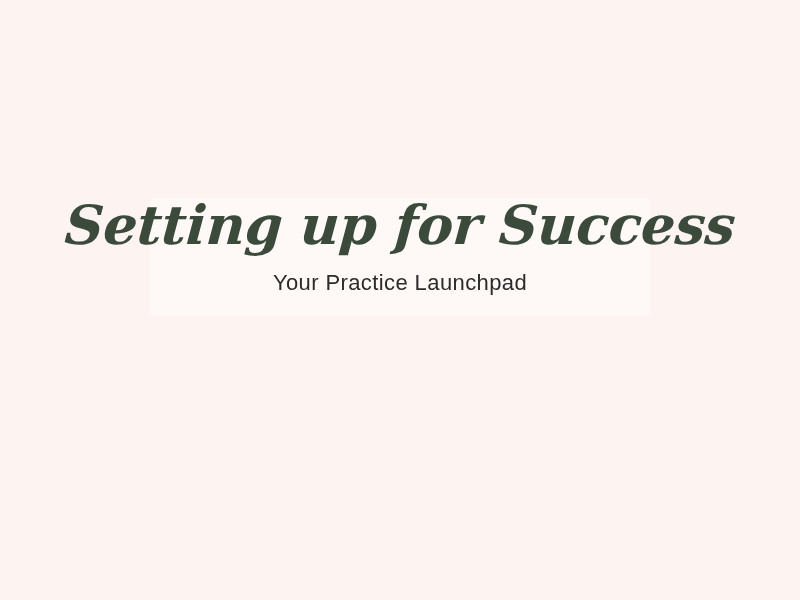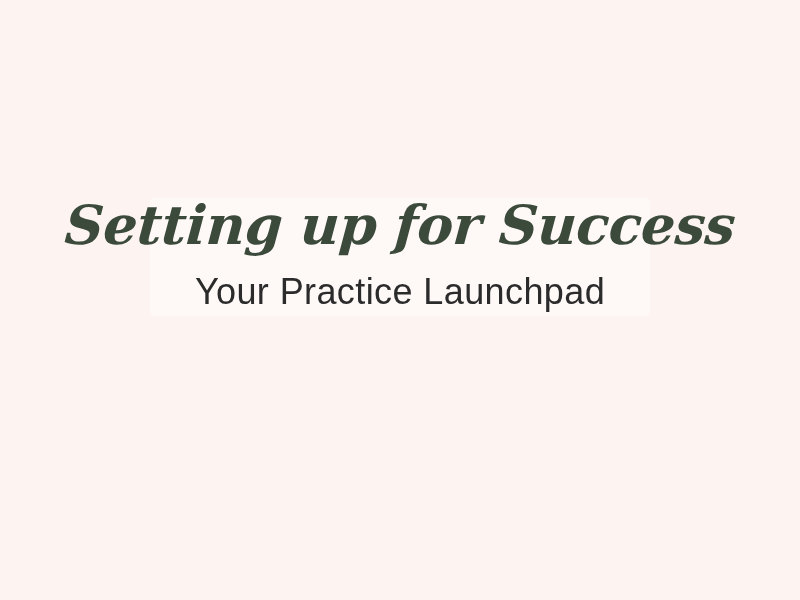--- a/index.html
+++ b/index.html
@@ -61,21 +61,21 @@
     white-space: nowrap;
     margin: 0;
     padding: 0;
     transform: skewX(-4deg);
   }
 
   
   .subhead {
     font-family: "Liberation Sans", "DejaVu Sans", sans-serif;
     font-weight: 300;
-    font-size: 36px;
+    font-size: 22px;
     line-height: 1.2;
     letter-spacing: 0.4px;
     color: #2b2b2b;
     white-space: nowrap;
     margin: 16px 0 0 0;
     padding: 0;
   }
 </style>
 </head>
 <body>

